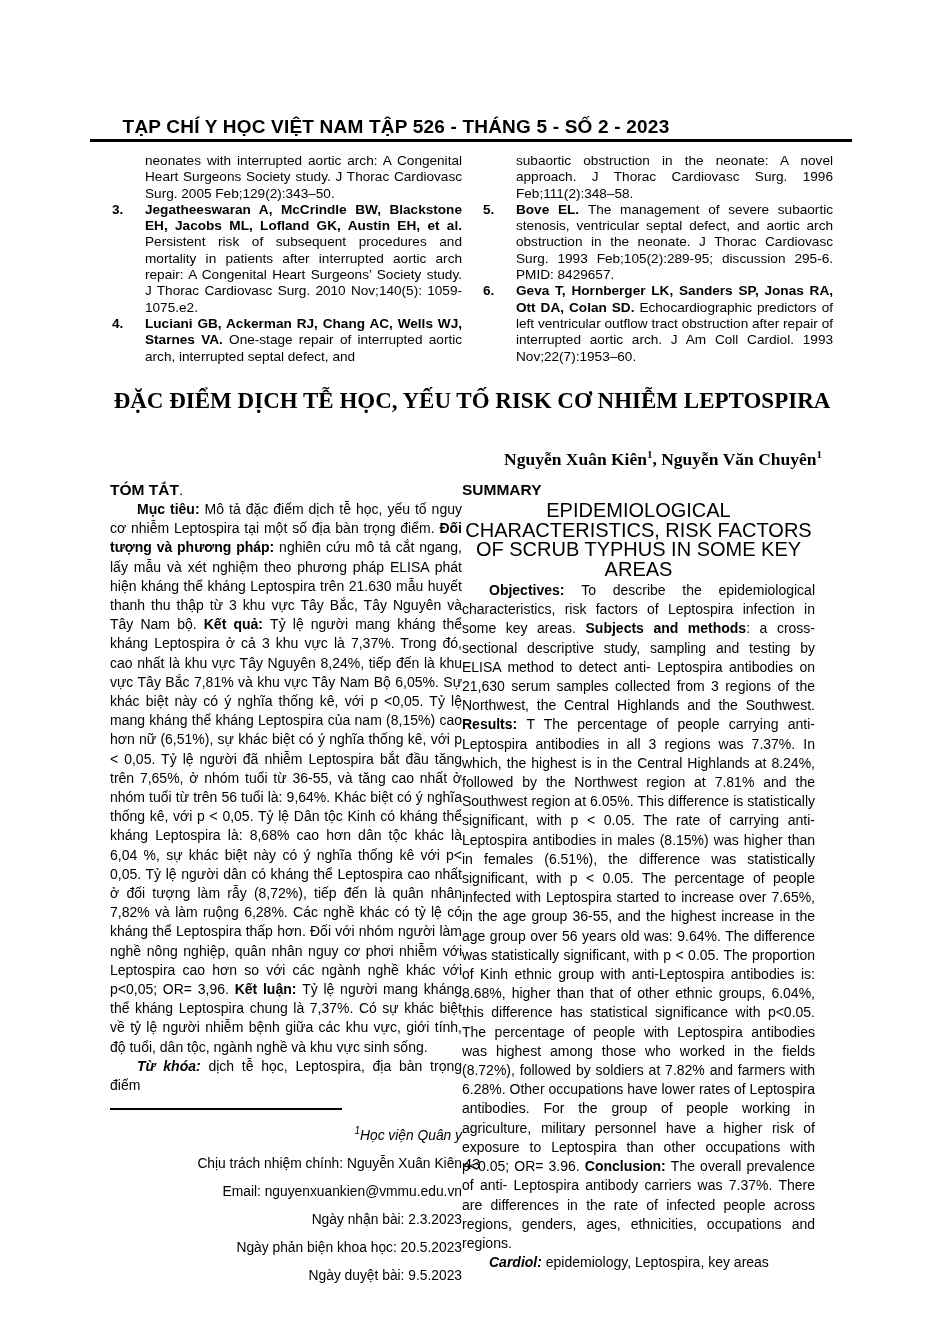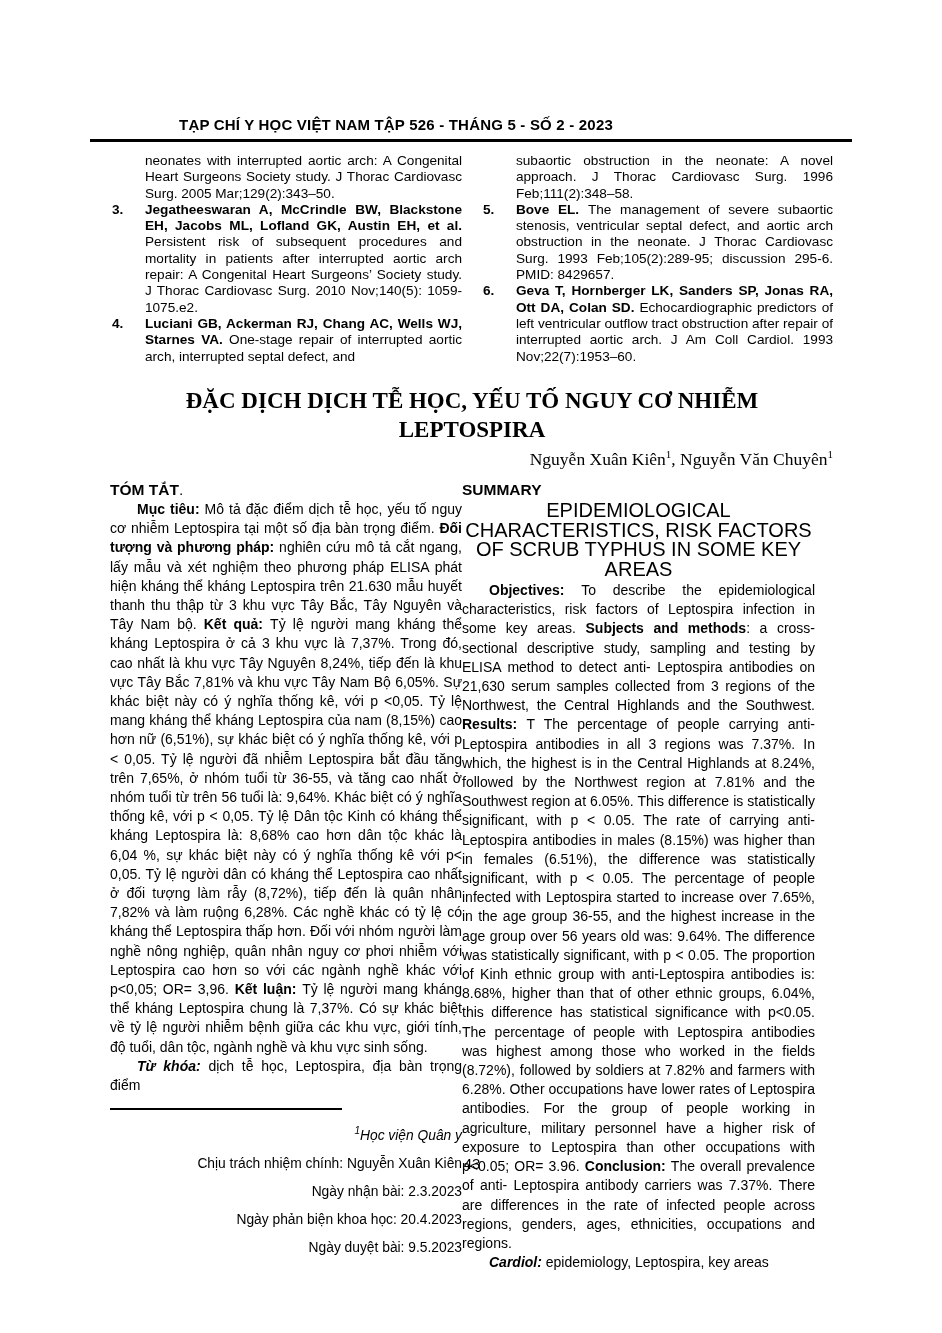--- a/index.html
+++ b/index.html
@@ -3,41 +3,41 @@
 <meta charset="utf-8">
 <style>
   html,body{margin:0;padding:0;}
   body{
     width:942px;height:1333px;background:#ffffff;color:#000;
     font-family:"Liberation Sans","DejaVu Sans",sans-serif;
     position:relative;overflow:hidden;
   }
   .journal-header{
     position:absolute;top:116px;left:0;width:792px;text-align:center;
-    font-size:15px;font-weight:700;letter-spacing:0.2px;
+    font-size:19px;font-weight:700;letter-spacing:0.2px;
   }
   .header-rule{
     position:absolute;top:139px;left:90px;width:762px;height:3px;background:#000;
   }
   .refs{
     position:absolute;top:153px;left:110px;width:724px;
     display:flex;gap:19px;font-size:13.6px;line-height:16.3px;
   }
   .refs-col{width:352px;}
   .ref-item{position:relative;padding-left:35px;text-align:justify;}
   .ref-num{position:absolute;left:2px;top:0;font-weight:700;}
   .article-title{
     position:absolute;top:386px;left:110px;width:724px;text-align:center;
     font-family:"Liberation Serif","DejaVu Serif",serif;
     font-weight:700;font-size:23px;line-height:29px;
   }
   .authors{
-    position:absolute;top:448px;left:109px;width:724px;text-align:right;
+    position:absolute;top:448px;left:98px;width:724px;text-align:right;
     font-family:"Liberation Serif","DejaVu Serif",serif;
-    font-weight:400;font-size:17.5px;
+    font-weight:700;font-size:17.5px;
   }
   .authors sup{font-size:11px;}
   .cols{
     position:absolute;top:479px;left:110px;width:724px;
     display:flex;font-size:14px;line-height:19.2px;
   }
   .col-left{width:352px;}
   .col-right{width:353px;}
   .sec-heading{font-size:15.5px;line-height:21px;}
   .en-subtitle{
@@ -54,50 +54,51 @@
   b,.b{font-weight:700;}
 </style>
 </head>
 <body>
 
 <div class="journal-header">TẠP CHÍ Y HỌC VIỆT NAM TẬP 526 - THÁNG 5 - SỐ 2 - 2023</div>
 <div class="header-rule"></div>
 
 <div class="refs">
   <div class="refs-col">
-      <div class="ref-item"><span><span>neonates with interrupted aortic arch: A Congenital Heart Surgeons Society study. J Thorac Cardiovasc Surg. 2005 Mar;129(2):343–50.</span></span></div>
+      <div class="ref-item"><span><span>neonates with interrupted aortic arch: A Congenital Heart Surgeons Society study. J Thorac Cardiovasc Surg. 2005 Feb;129(2):343–50.</span></span></div>
       <div class="ref-item"><span class="ref-num">3.</span><span><span style="font-weight: 700;">Jegatheeswaran A, McCrindle BW, Blackstone EH, Jacobs ML, Lofland GK, Austin EH, et al. </span><span>Persistent risk of subsequent procedures and mortality in patients after interrupted aortic arch repair: A Congenital Heart Surgeons’ Society study. J Thorac Cardiovasc Surg. 2010 Nov;140(5): 1059-1075.e2.</span></span></div>
       <div class="ref-item"><span class="ref-num">4.</span><span><span style="font-weight: 700;">Luciani GB, Ackerman RJ, Chang AC, Wells WJ, Starnes VA. </span><span>One-stage repair of interrupted aortic arch, interrupted septal defect, and</span></span></div>
     </div>
   <div class="refs-col">
       <div class="ref-item"><span><span>subaortic obstruction in the neonate: A novel approach. J Thorac Cardiovasc Surg. 1996 Feb;111(2):348–58.</span></span></div>
       <div class="ref-item"><span class="ref-num">5.</span><span><span style="font-weight: 700;">Bove EL. </span><span>The management of severe subaortic stenosis, ventricular septal defect, and aortic arch obstruction in the neonate. J Thorac Cardiovasc Surg. 1993 Feb;105(2):289-95; discussion 295-6. PMID: 8429657.</span></span></div>
       <div class="ref-item"><span class="ref-num">6.</span><span><span style="font-weight: 700;">Geva T, Hornberger LK, Sanders SP, Jonas RA, Ott DA, Colan SD. </span><span>Echocardiographic predictors of left ventricular outflow tract obstruction after repair of interrupted aortic arch. J Am Coll Cardiol. 1993 Nov;22(7):1953–60.</span></span></div>
     </div>
 </div>
 
 <div class="article-title">
-  <div>ĐẶC DỊCH DỊCH TỄ HỌC, YẾU TỐ NGUY CƠ NHIỄM LEPTOSPIRA</div>
+  <div>ĐẶC ĐIỂM DỊCH TỄ HỌC, YẾU TỐ RISK CƠ NHIỄM LEPTOSPIRA</div>
 </div>
 
 <div class="authors"><span>Nguyễn Xuân Kiên</span><sup>1</sup><span>, Nguyễn Văn Chuyên</span><sup>1</sup></div>
 
 <div class="cols">
 
   <div class="col-left">
     <div class="sec-heading"><span style="font-weight: 700;">TÓM TẮT</span><span>.</span></div>
     <div class="para"><span style="font-weight: 700;">Mục tiêu: </span><span>Mô tả đặc điểm dịch tễ học, yếu tố nguy cơ nhiễm Leptospira tại một số địa bàn trọng điểm. </span><span style="font-weight: 700;">Đối tượng và phương pháp: </span><span>nghiên cứu mô tả cắt ngang, lấy mẫu và xét nghiệm theo phương pháp ELISA phát hiện kháng thể kháng Leptospira trên 21.630 mẫu huyết thanh thu thập từ 3 khu vực Tây Bắc, Tây Nguyên và Tây Nam bộ. </span><span style="font-weight: 700;">Kết quả: </span><span>Tỷ lệ người mang kháng thể kháng Leptospira ở cả 3 khu vực là 7,37%. Trong đó, cao nhất là khu vực Tây Nguyên 8,24%, tiếp đến là khu vực Tây Bắc 7,81% và khu vực Tây Nam Bộ 6,05%. Sự khác biệt này có ý nghĩa thống kê, với p &lt;0,05. Tỷ lệ mang kháng thể kháng Leptospira của nam (8,15%) cao hơn nữ (6,51%),  sự khác biệt có ý nghĩa thống kê, với p &lt; 0,05. Tỷ lệ người đã nhiễm Leptospira bắt đầu tăng trên 7,65%, ở nhóm tuổi từ 36-55, và tăng cao nhất ở nhóm tuổi từ trên 56 tuổi là: 9,64%. Khác biệt có ý nghĩa thống kê, với p &lt; 0,05. Tỷ lệ Dân tộc Kinh có kháng thể kháng Leptospira là: 8,68% cao hơn dân tộc khác là 6,04 %, sự khác biệt này có ý nghĩa thống kê với p&lt; 0,05. Tỷ lệ người dân có kháng thể Leptospira cao nhất ở đối tượng làm rẫy (8,72%), tiếp đến là quân nhân 7,82% và làm ruộng 6,28%. Các nghề khác có tỷ lệ có kháng thể Leptospira thấp hơn. Đối với nhóm người làm nghề nông nghiệp, quân nhân nguy cơ phơi nhiễm với Leptospira cao hơn so với các ngành nghề khác với p&lt;0,05; OR= 3,96. </span><span style="font-weight: 700;">Kết luận: </span><span>Tỷ lệ người mang kháng thể kháng Leptospira chung là 7,37%. Có sự khác biệt về tỷ lệ người nhiễm bệnh giữa các khu vực, giới tính, độ tuổi, dân tộc, ngành nghề và khu vực sinh sống.</span></div>
     <div class="para"><span style="font-weight: 700; font-style: italic;">Từ khóa: </span><span>dịch tễ học, Leptospira, địa bàn trọng điểm</span></div>
 
     <div class="fn-rule"></div>
     <div class="footnote">
         <div class="fn-line"><sup style="font-style: italic;">1</sup><span style="font-style: italic;">Học viện Quân y</span></div>
         <div class="fn-line"><span>Chịu trách nhiệm chính: Nguyễn Xuân Kiên</span></div>
+        <div class="fn-line"><span>Email: nguyenxuankien@vmmu.edu.vn</span></div>
         <div class="fn-line"><span>Ngày nhận bài: 2.3.2023</span></div>
-        <div class="fn-line"><span>Ngày phản biện khoa học: 20.4.2023</span></div>
+        <div class="fn-line"><span>Ngày phản biện khoa học: 20.5.2023</span></div>
         <div class="fn-line"><span>Ngày duyệt bài: 9.5.2023</span></div>
       </div>
   </div>
 
   <div class="col-right">
     <div class="sec-heading b">SUMMARY</div>
     <div class="en-subtitle">EPIDEMIOLOGICAL CHARACTERISTICS, RISK FACTORS OF SCRUB TYPHUS IN SOME KEY AREAS</div>
     <div class="para"><span style="font-weight: 700;">Objectives: </span><span>To describe the epidemiological characteristics, risk factors of Leptospira infection in some key areas. </span><span style="font-weight: 700;">Subjects and methods</span><span>: a cross-sectional descriptive study, sampling and testing by ELISA method to detect anti- Leptospira antibodies on 21,630 serum samples collected from 3 regions of the Northwest, the Central Highlands and the Southwest. </span><span style="font-weight: 700;">Results: </span><span>T The percentage of people carrying anti- Leptospira antibodies in all 3 regions was 7.37%. In which, the highest is in the Central Highlands at 8.24%, followed by the Northwest region at 7.81% and the Southwest region at 6.05%. This difference is statistically significant, with p &lt; 0.05. The rate of carrying anti- Leptospira antibodies in males (8.15%) was higher than in females (6.51%), the difference was statistically significant, with p &lt; 0.05. The percentage of people infected with Leptospira started to increase over 7.65%, in the age group 36-55, and the highest increase in the age group over 56 years old was: 9.64%. The difference was statistically significant, with p &lt; 0.05. The proportion of Kinh ethnic group with anti-Leptospira antibodies is: 8.68%, higher than that of other ethnic groups, 6.04%, this difference has statistical significance with p&lt;0.05. The percentage of people with Leptospira antibodies was highest among those who worked in the fields (8.72%), followed by soldiers at 7.82% and farmers with 6.28%. Other occupations have lower rates of Leptospira antibodies. For the group of people working in agriculture, military personnel have a higher risk of exposure to Leptospira than other occupations with p&lt;0.05; OR= 3.96. </span><span style="font-weight: 700;">Conclusion: </span><span>The overall prevalence of anti- Leptospira antibody carriers was 7.37%. There are differences in the rate of infected people across regions, genders, ages, ethnicities, occupations and regions.</span></div>
     <div class="para"><span style="font-weight: 700; font-style: italic;">Cardiol: </span><span>epidemiology, Leptospira, key areas</span></div>
   </div>

